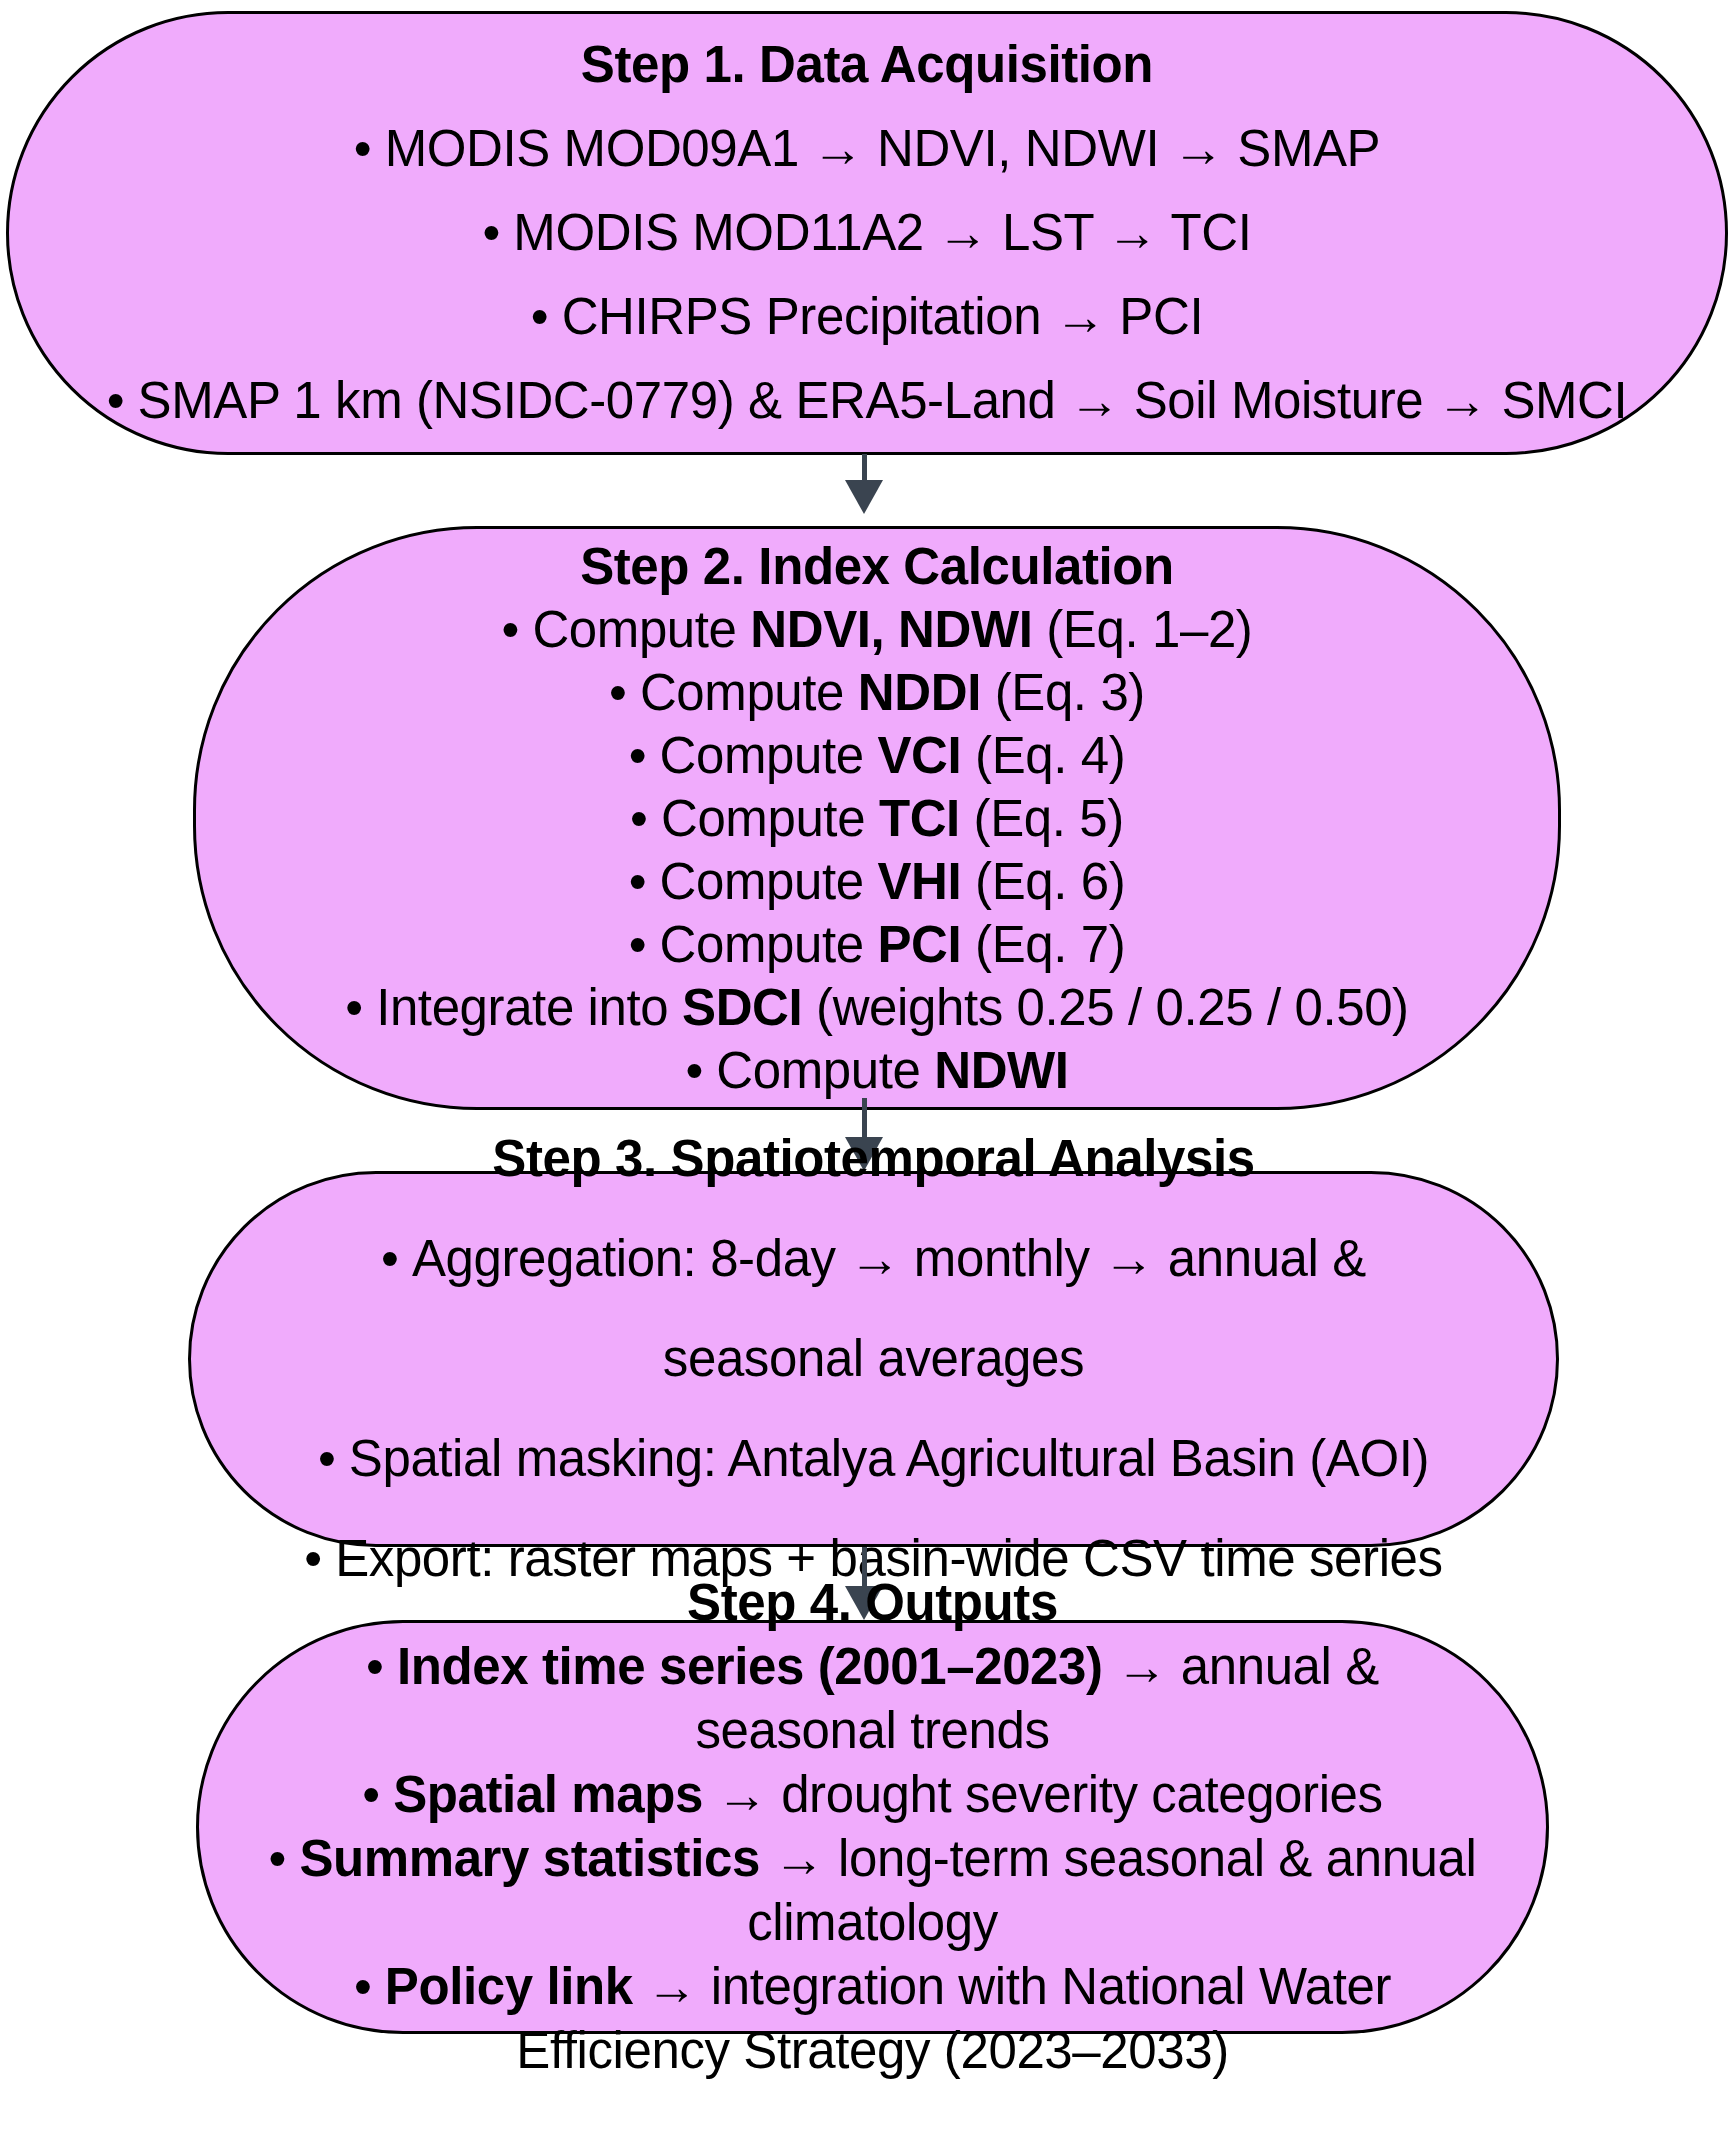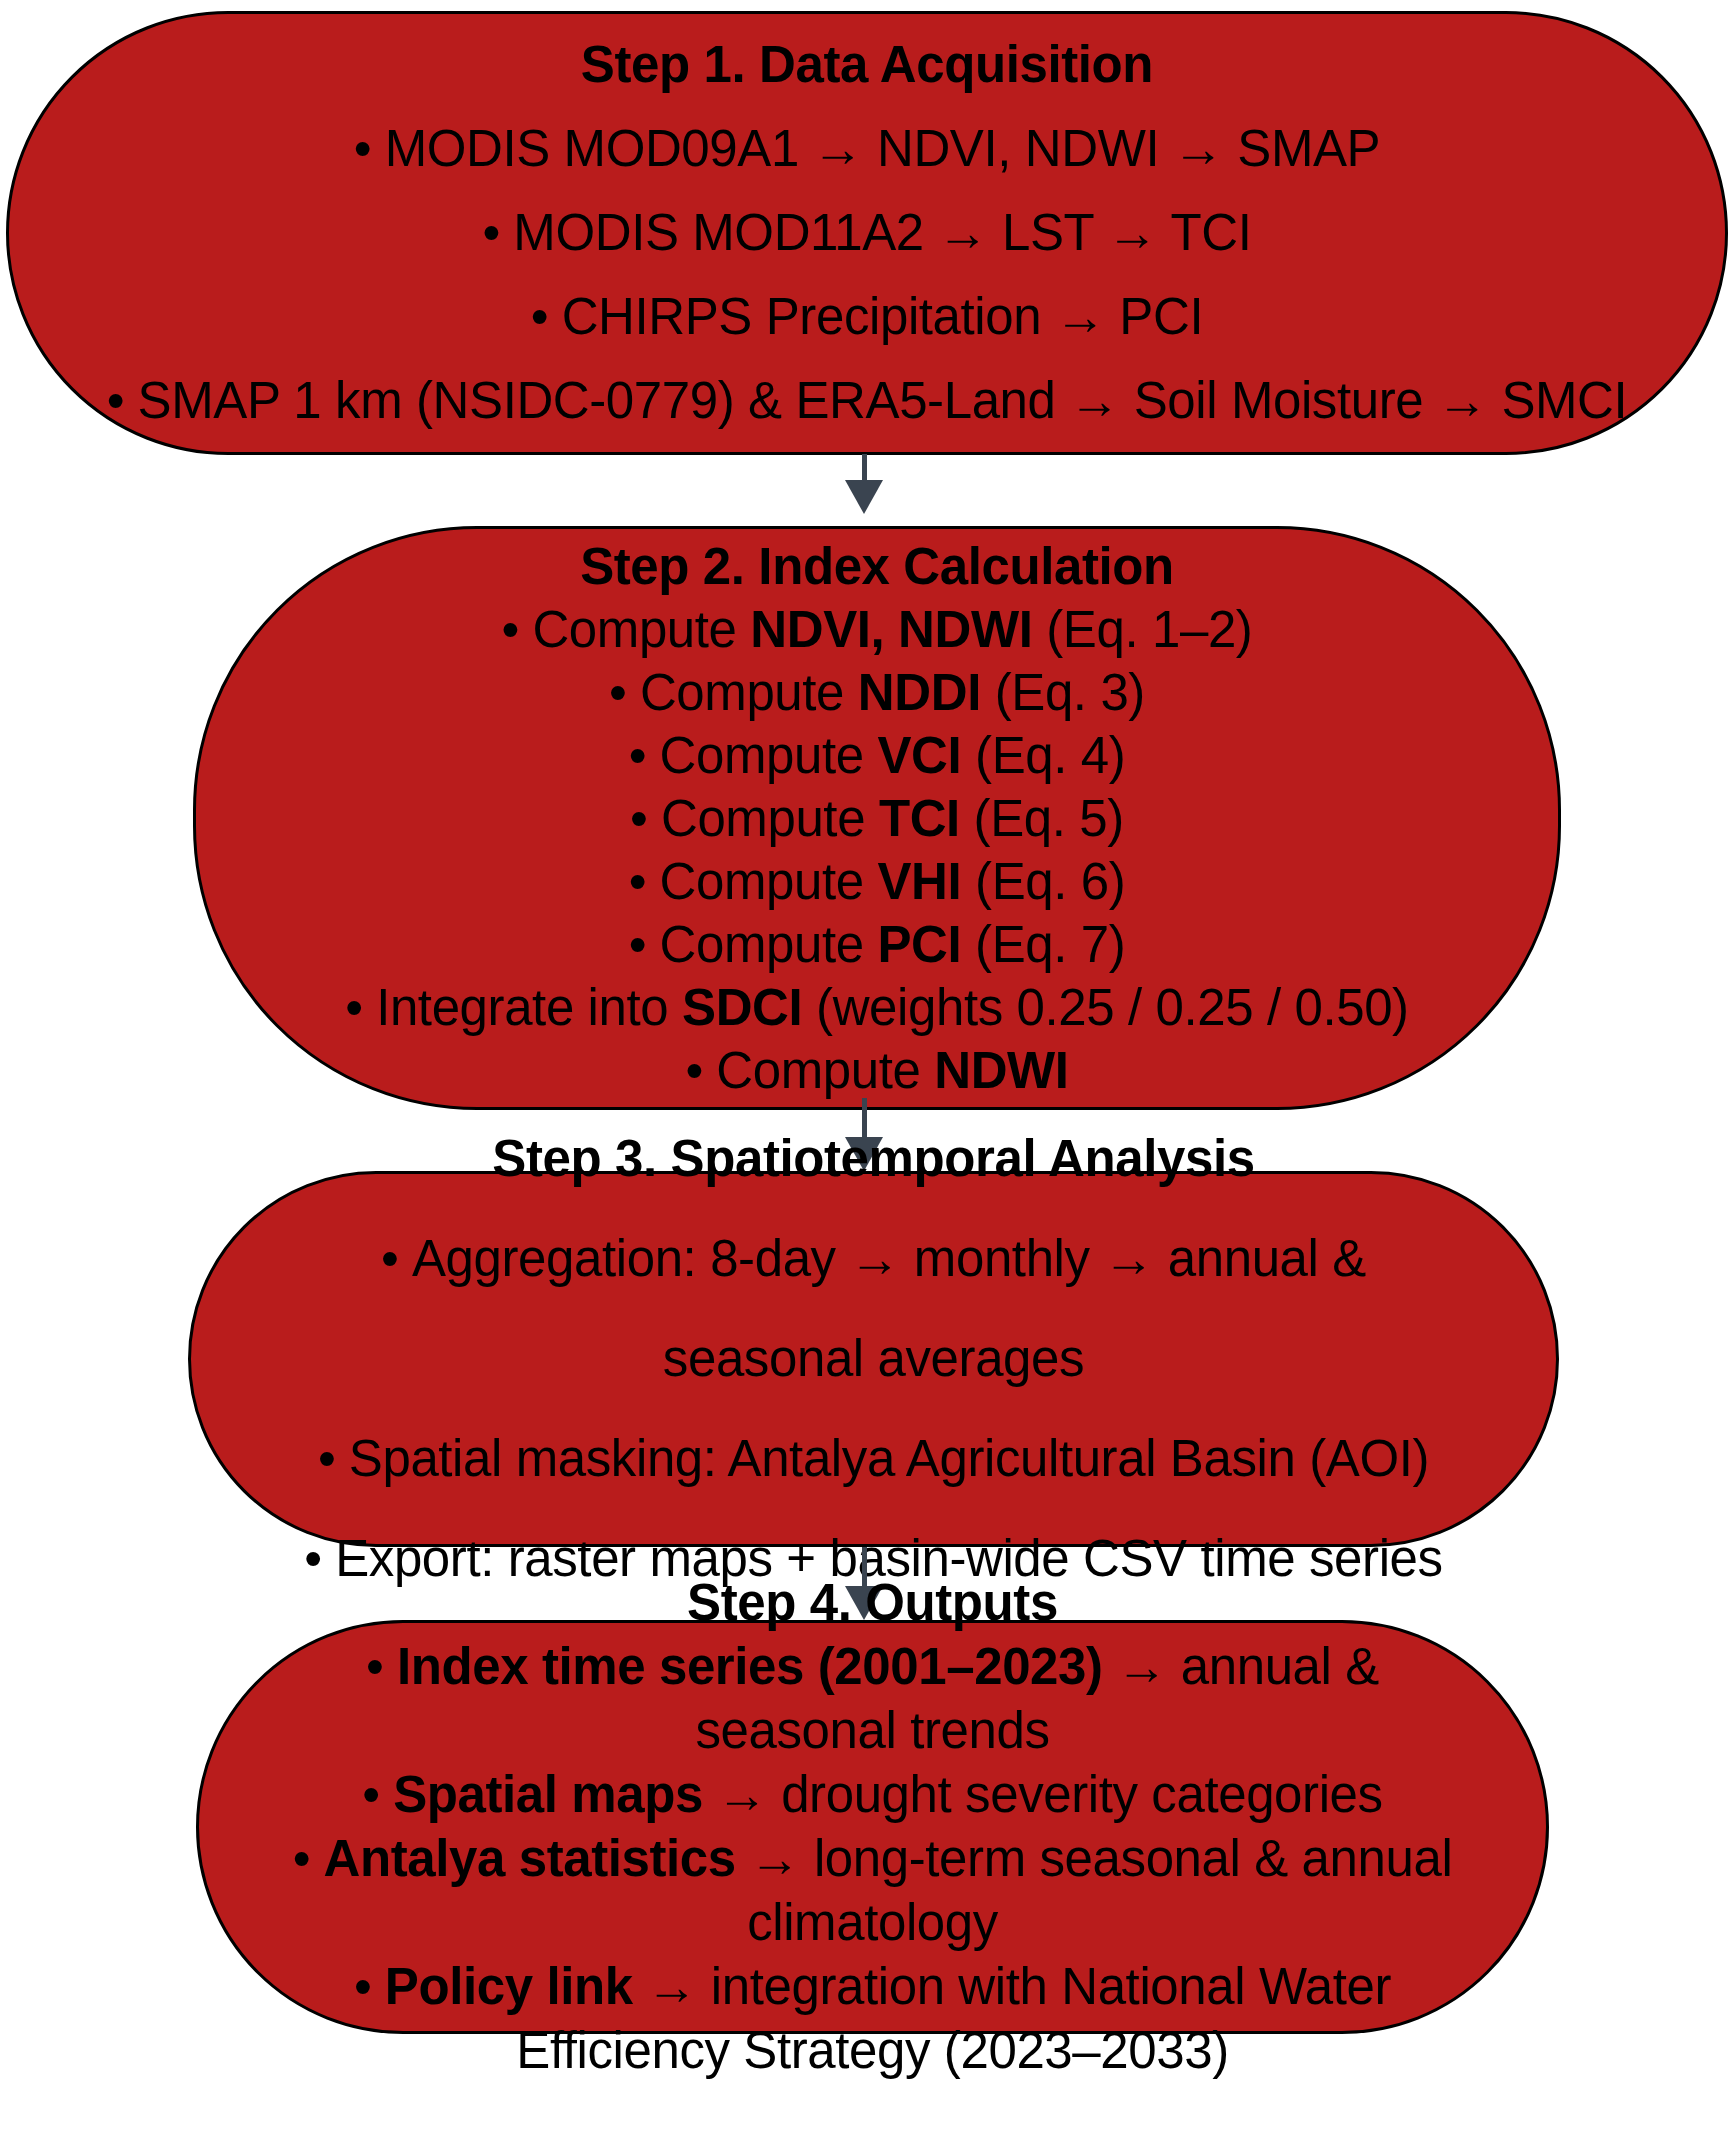--- a/index.html
+++ b/index.html
@@ -16,21 +16,21 @@
   }
   #diagram {
     position: relative;
     width: 1734px;
     height: 2151px;
     background: #ffffff;
   }
   .box {
     position: absolute;
     box-sizing: border-box;
-    background: #b91c1c;
+    background: #f0abfc;
     border: 3.7px solid #000000;
     display: flex;
     flex-direction: column;
     justify-content: center;
     align-items: center;
     text-align: left;
   }
   .box-1 { left: 6px;   top: 10.5px;   width: 1722px; height: 444px; border-radius: 224px; }
   .box-2 { left: 193px; top: 514px;  width: 1368px; height: 584px; border-radius: 284px; margin-top: 12px; }
   .box-3 { left: 188px; top: 1171px; width: 1371px; height: 376px; border-radius: 188px; gap: 28px; }
@@ -117,19 +117,19 @@
     </div>
     <div class="arrow arrow-3">
       <div class="shaft"></div>
       <div class="head"></div>
     </div>
     <div class="box box-4">
       <div class="line title">Step 4. Outputs</div>
       <div class="line"><span class="bullet">•</span><span class="seg seg-bold">Index time series (2001–2023)</span><span class="seg"> → annual &amp;</span></div>
       <div class="line"><span class="seg">seasonal trends</span></div>
       <div class="line"><span class="bullet">•</span><span class="seg seg-bold">Spatial maps</span><span class="seg"> → drought severity categories</span></div>
-      <div class="line"><span class="bullet">•</span><span class="seg seg-bold">Antalya statistics</span><span class="seg"> → long-term seasonal &amp; annual</span></div>
+      <div class="line"><span class="bullet">•</span><span class="seg seg-bold">Summary statistics</span><span class="seg"> → long-term seasonal &amp; annual</span></div>
       <div class="line"><span class="seg">climatology</span></div>
       <div class="line"><span class="bullet">•</span><span class="seg seg-bold">Policy link</span><span class="seg"> → integration with National Water</span></div>
       <div class="line"><span class="seg">Efficiency Strategy (2023–2033)</span></div>
     </div>
   </div>
 
 
 </body></html>

